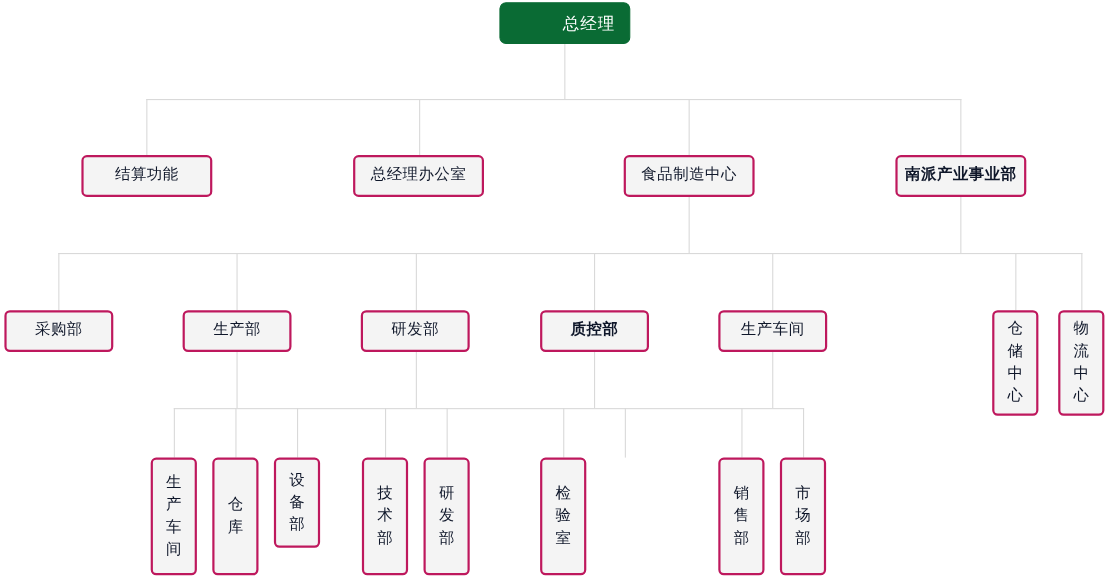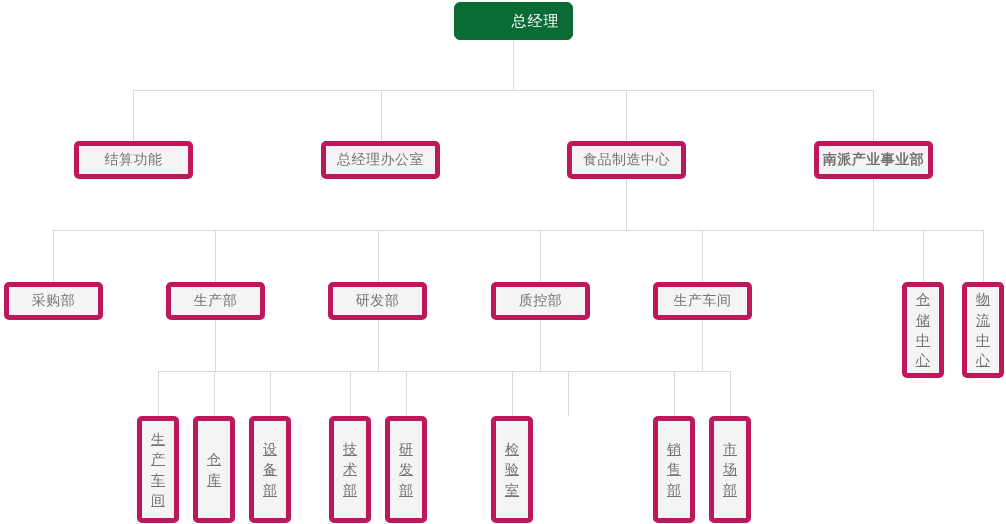--- a/index.html
+++ b/index.html
@@ -17,24 +17,24 @@
 
   
   .line{position:absolute;background:#d9d9d9;}
   .line.v{width:1px;}
   .line.h{height:1px;}
 
   
   .node{
     position:absolute;
     box-sizing:border-box;
-    border:5px solid #be185d;
+    border:2px solid #be185d;
     border-radius:5px;
     background:#f4f4f4;
-    color:#737373;
+    color:#0f172a;
     display:flex;
     align-items:center;
     justify-content:center;
     text-align:center;
     font-size:14px;
     line-height:1.25;
     letter-spacing:0.5px;
     white-space:nowrap;
   }
   .node.root{
@@ -47,21 +47,20 @@
     padding-left:44px;
   }
   
   .node.vert{
     white-space:normal;
     writing-mode:horizontal-tb;
     line-height:1.45;
     font-size:14px;
     letter-spacing:0;
     padding:16px 4px;
-    text-decoration:underline;
   }
   .node.vert .lbl{
     display:block;
     width:1em;
     word-break:break-all;
   }
 </style>
 </head>
 <body>
 
@@ -109,36 +108,36 @@
   <div class="node root" style="left:454px;top:2px;width:119px;height:38px;">总经理</div>
 
   <div class="node" style="left:74px;top:141px;width:119px;height:38px;">结算功能</div>
   <div class="node" style="left:321px;top:141px;width:119px;height:38px;">总经理办公室</div>
   <div class="node" style="left:567px;top:141px;width:119px;height:38px;">食品制造中心</div>
   <div class="node" style="left:814px;top:141px;width:119px;height:38px;font-weight:bold;">南派产业事业部</div>
 
   <div class="node" style="left:4px;top:282px;width:99px;height:38px;">采购部</div>
   <div class="node" style="left:166px;top:282px;width:99px;height:38px;">生产部</div>
   <div class="node" style="left:328px;top:282px;width:99px;height:38px;">研发部</div>
-  <div class="node" style="left:491px;top:282px;width:99px;height:38px;">质控部</div>
+  <div class="node" style="left:491px;top:282px;width:99px;height:38px;font-weight:bold;">质控部</div>
   <div class="node" style="left:653px;top:282px;width:99px;height:38px;">生产车间</div>
   <div class="node vert" style="left:902px;top:282px;width:42px;height:96px;">
       <span class="lbl">仓储中心</span>
     </div>
   <div class="node vert" style="left:962px;top:282px;width:42px;height:96px;">
       <span class="lbl">物流中心</span>
     </div>
 
   <div class="node vert" style="left:137px;top:416px;width:42px;height:107px;">
       <span class="lbl">生产车间</span>
     </div>
   <div class="node vert" style="left:193px;top:416px;width:42px;height:107px;">
       <span class="lbl">仓库</span>
     </div>
-  <div class="node vert" style="left:249px;top:416px;width:42px;height:107px;">
+  <div class="node vert" style="left:249px;top:416px;width:42px;height:82px;">
       <span class="lbl">设备部</span>
     </div>
   <div class="node vert" style="left:329px;top:416px;width:42px;height:107px;">
       <span class="lbl">技术部</span>
     </div>
   <div class="node vert" style="left:385px;top:416px;width:42px;height:107px;">
       <span class="lbl">研发部</span>
     </div>
   <div class="node vert" style="left:491px;top:416px;width:42px;height:107px;">
       <span class="lbl">检验室</span>

